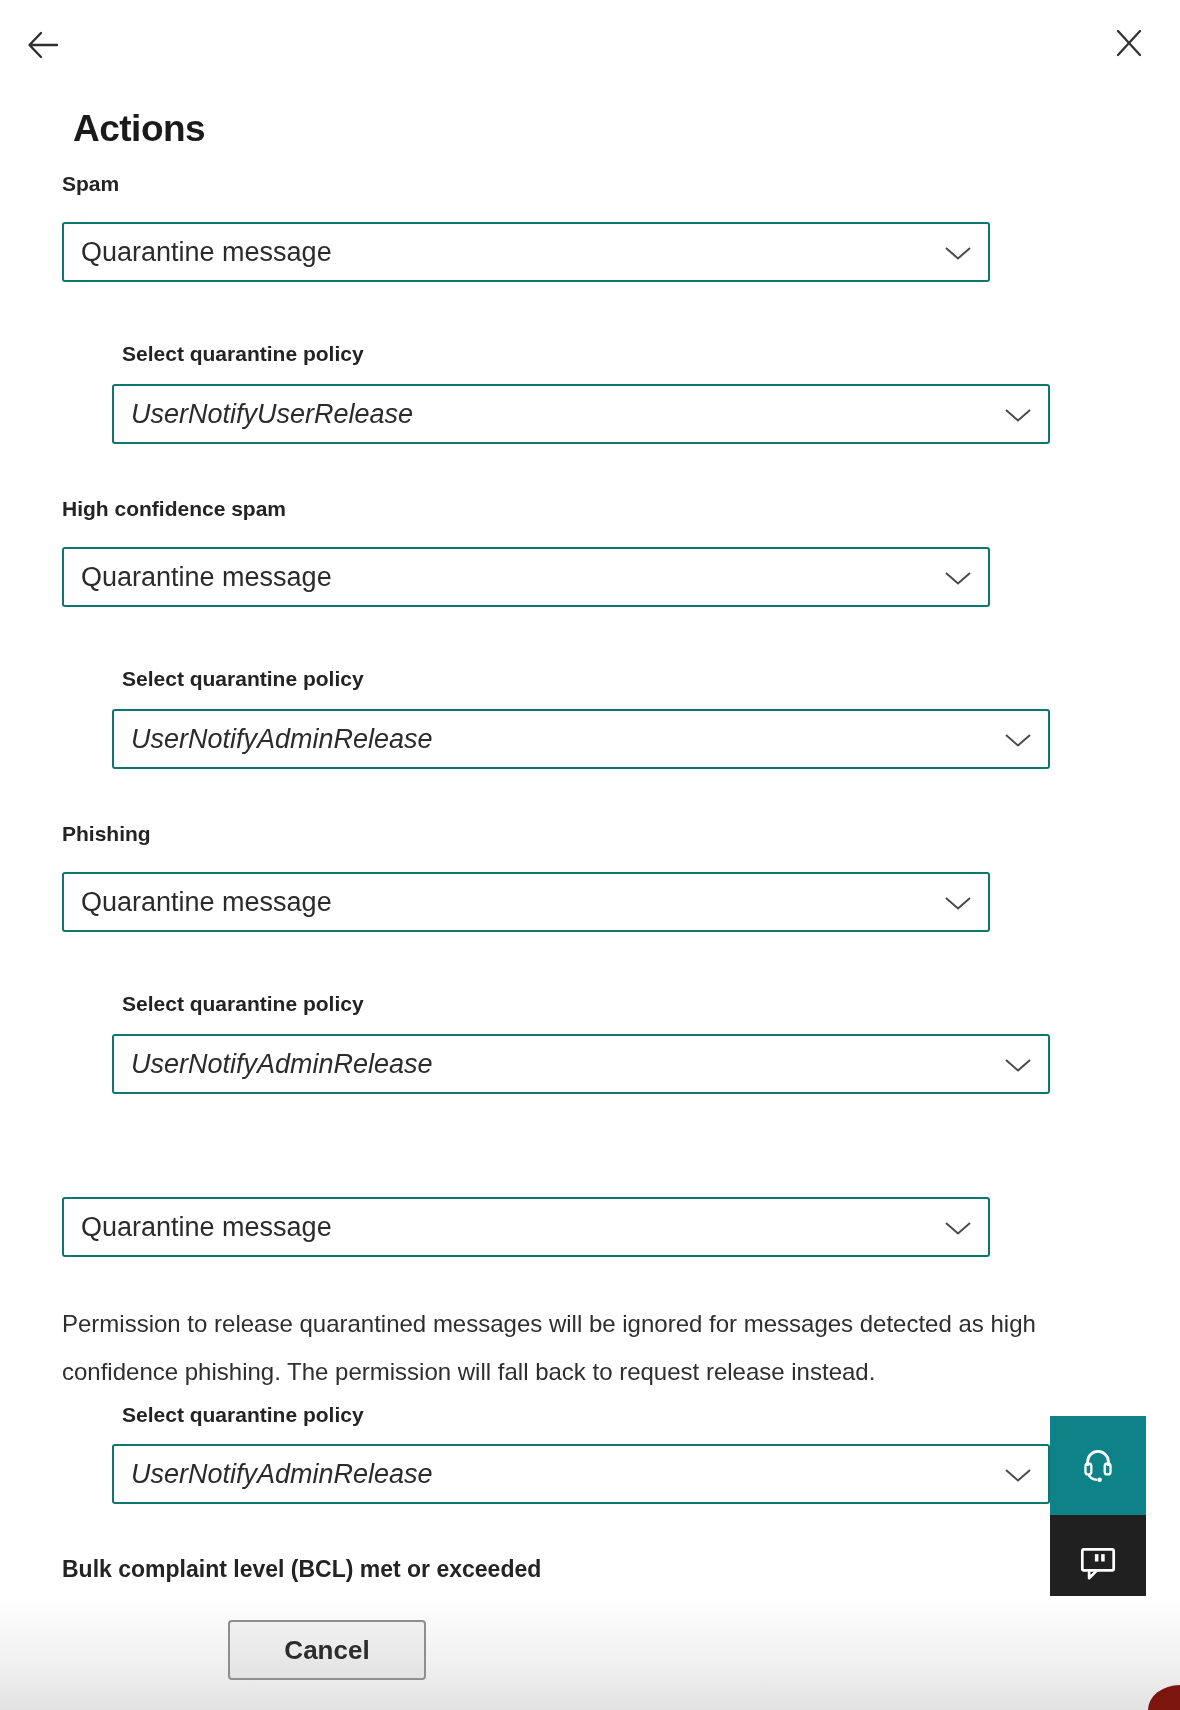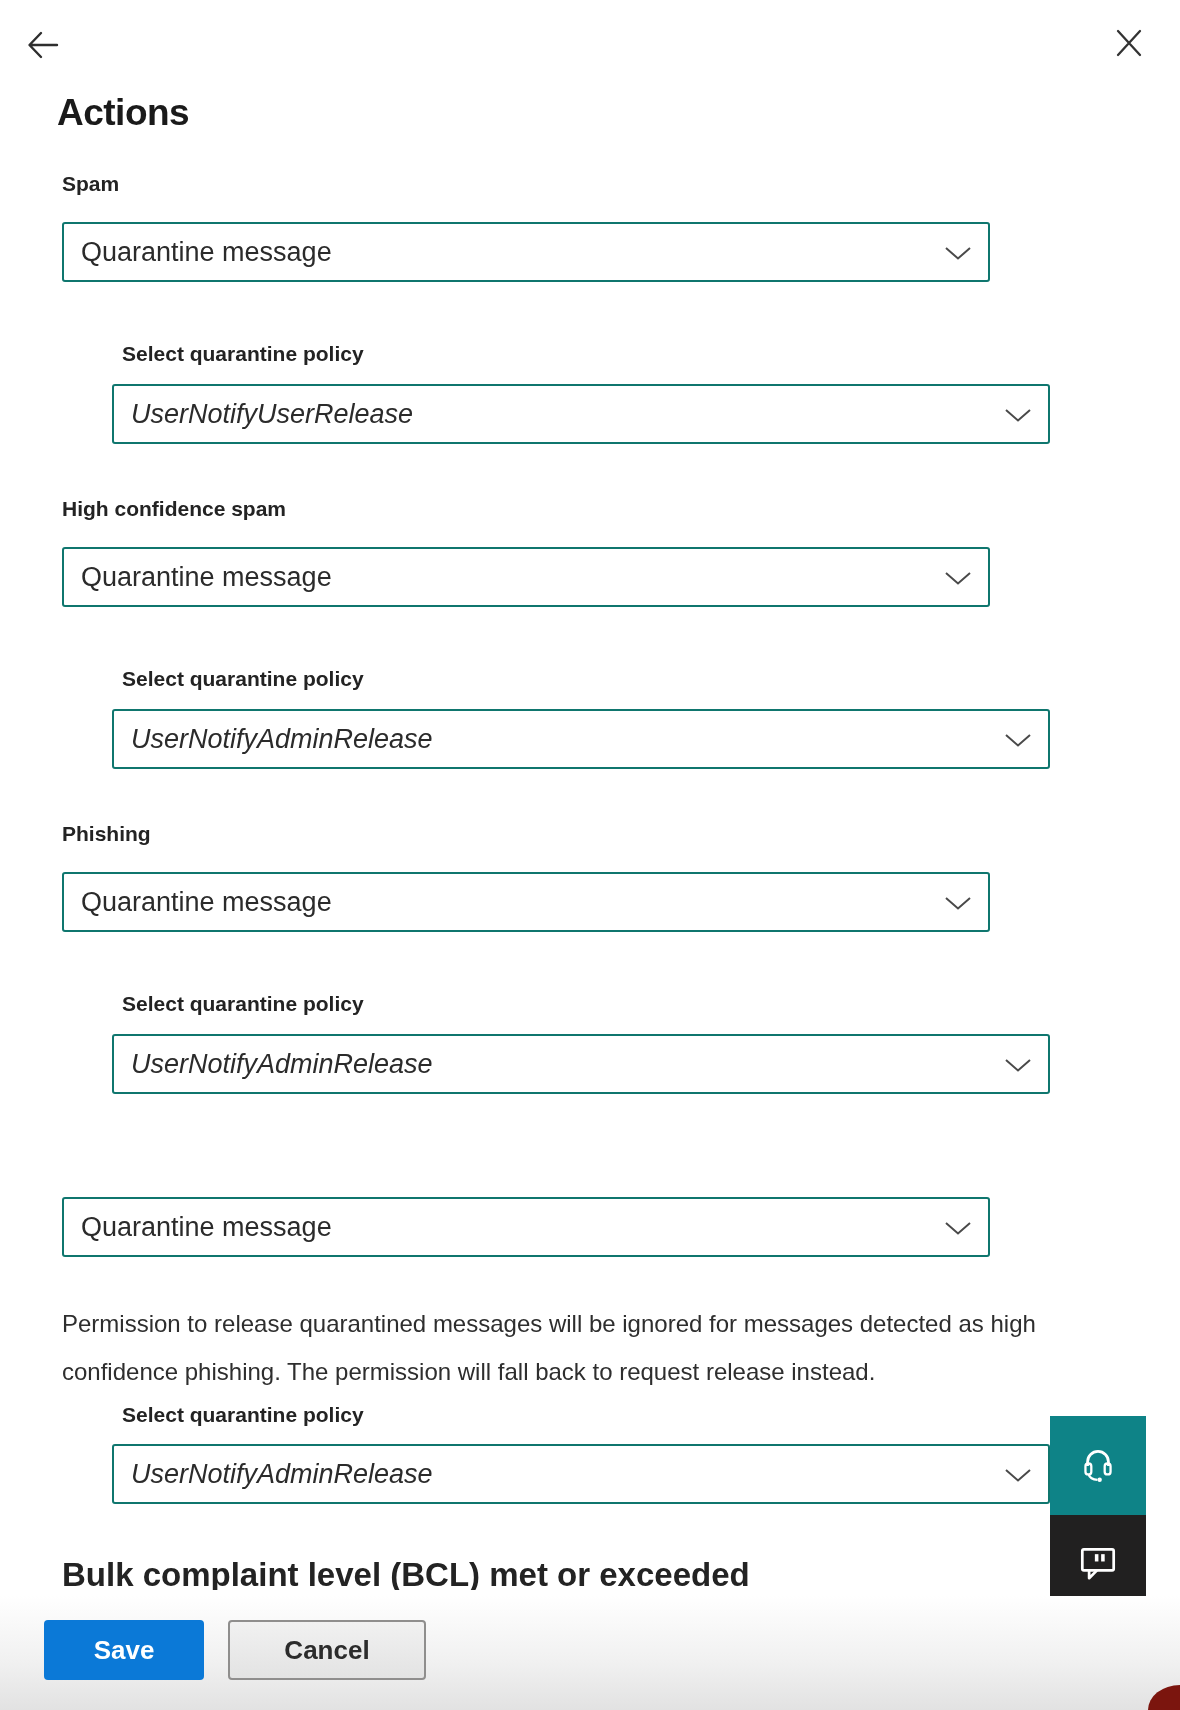--- a/index.html
+++ b/index.html
@@ -8,21 +8,21 @@
     font-family:"Liberation Sans","DejaVu Sans",sans-serif;
     overflow:hidden;position:relative;
   }
   .panel{position:relative;width:1180px;height:1710px;background:#fff;overflow:hidden;}
 
   .icon-btn{position:absolute;background:none;border:none;padding:0;cursor:pointer;line-height:0;}
   .back-btn{left:26px;top:30px;}
   .close-btn{left:1114px;top:29px;}
 
   .page-title{
-    position:absolute;left:57px;top:92px;margin:0;
+    position:absolute;left:57px;top:92px;margin:16px;
     font-size:37px;font-weight:700;color:#1a1a1a;letter-spacing:-0.5px;
   }
 
   .lbl{
     position:absolute;left:62px;
     font-size:21px;font-weight:600;color:#232323;
   }
   .sub-lbl{left:122px;}
 
   .dd{
@@ -35,21 +35,21 @@
   .dd-sub{left:112px;width:938px;font-style:italic;}
   .dd .chev{position:absolute;right:16px;top:50%;transform:translateY(-50%);}
 
   .note{
     position:absolute;left:62px;top:1300px;width:1000px;
     font-size:24px;line-height:48px;color:#2e2e2e;font-weight:400;
   }
 
   .bulk-lbl{
     position:absolute;left:62px;top:1556px;width:900px;height:34px;overflow:hidden;
-    font-size:33px;font-weight:600;color:#232323;
+    font-size:23px;font-weight:600;color:#232323;
   }
 
   .footer{
     position:absolute;left:0;top:1596px;width:1180px;height:114px;
     background:linear-gradient(#ffffff, #f0f0f0 60%, #e2e2e2);
   }
   .btn{
     position:absolute;top:24px;height:60px;box-sizing:border-box;
     font-family:inherit;font-size:26px;font-weight:600;
     border-radius:4px;cursor:pointer;
@@ -189,18 +189,17 @@
       <svg width="46" height="46" viewBox="0 0 44 44">
         <rect x="7" y="10" width="30" height="20" rx="1.5" fill="none" stroke="#ffffff" stroke-width="2.6"></rect>
         <polyline points="13.5,30 13.5,37.5 21,30" fill="none" stroke="#ffffff" stroke-width="2.6" stroke-linejoin="round"></polyline>
         <rect x="19" y="14.5" width="3.4" height="7" fill="#ffffff"></rect>
         <rect x="25" y="14.5" width="3.4" height="7" fill="#ffffff"></rect>
       </svg>
     </span>
   </button>
 
   <div class="footer">
-    <button class="btn btn-save" style="background: rgb(11, 121, 215);">Save</button>
     <button class="btn btn-cancel">Cancel</button>
   </div>
 
   <div class="corner-blob"></div>
 </div>
 
 </body></html>

